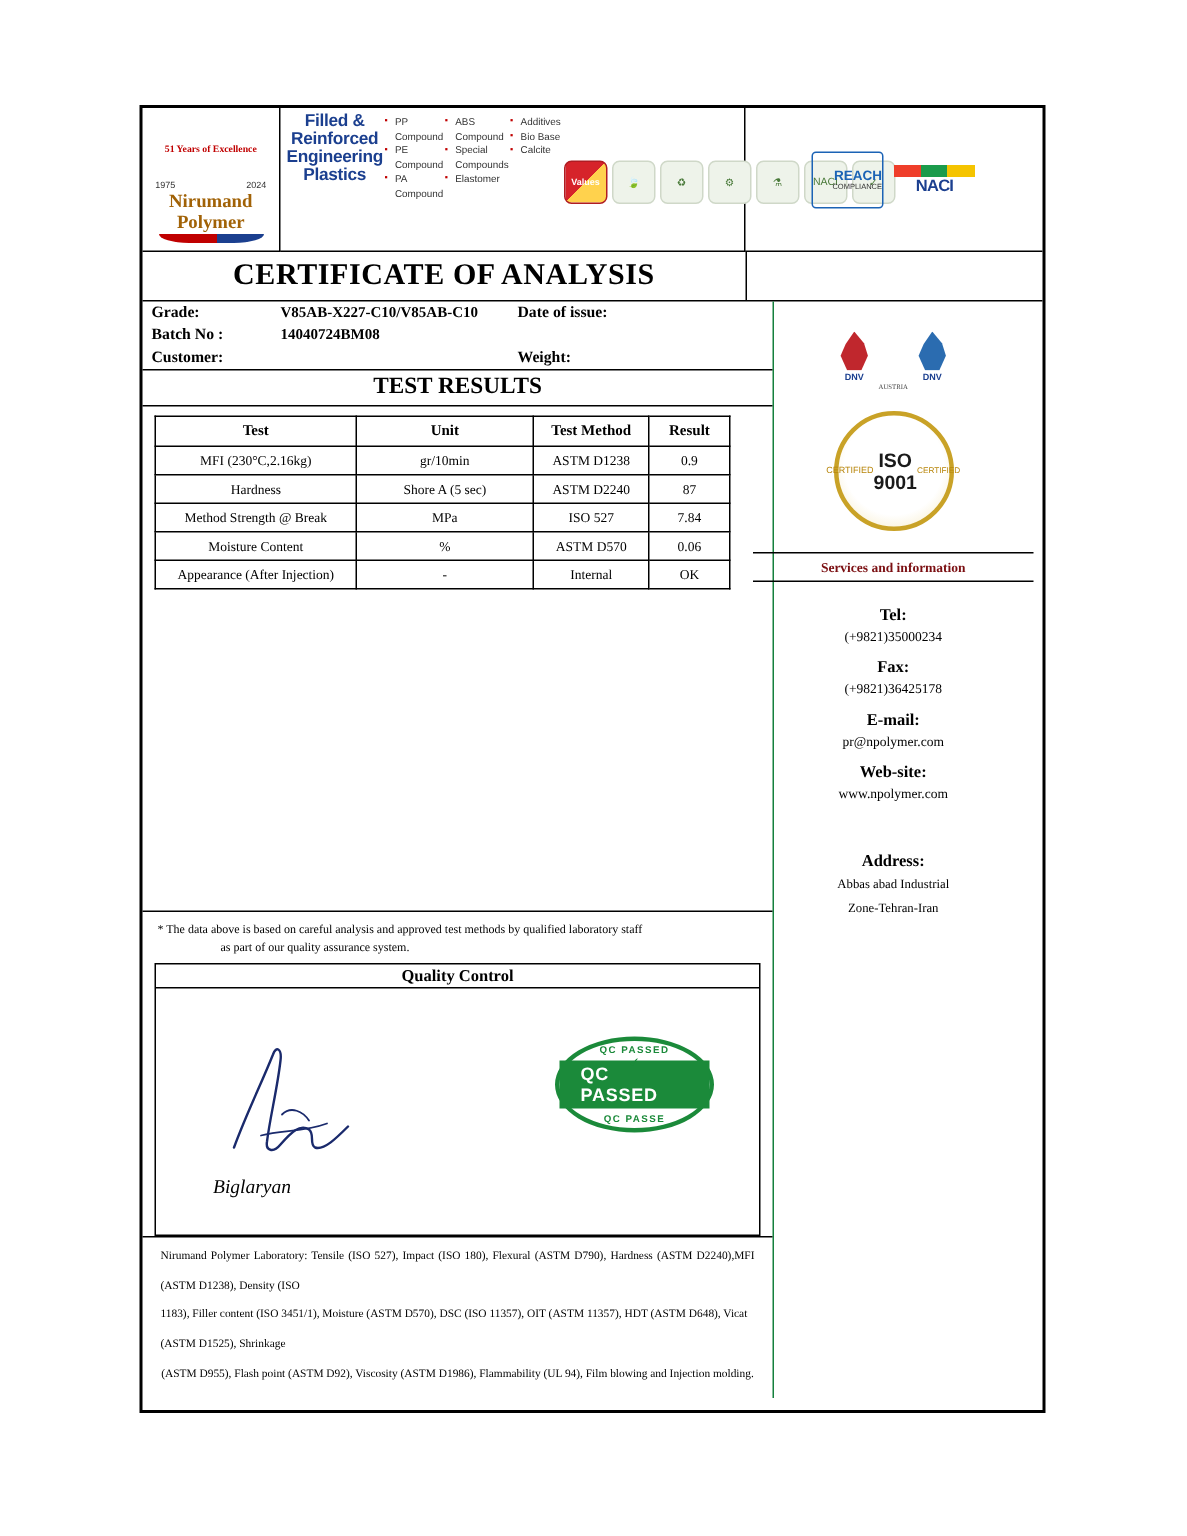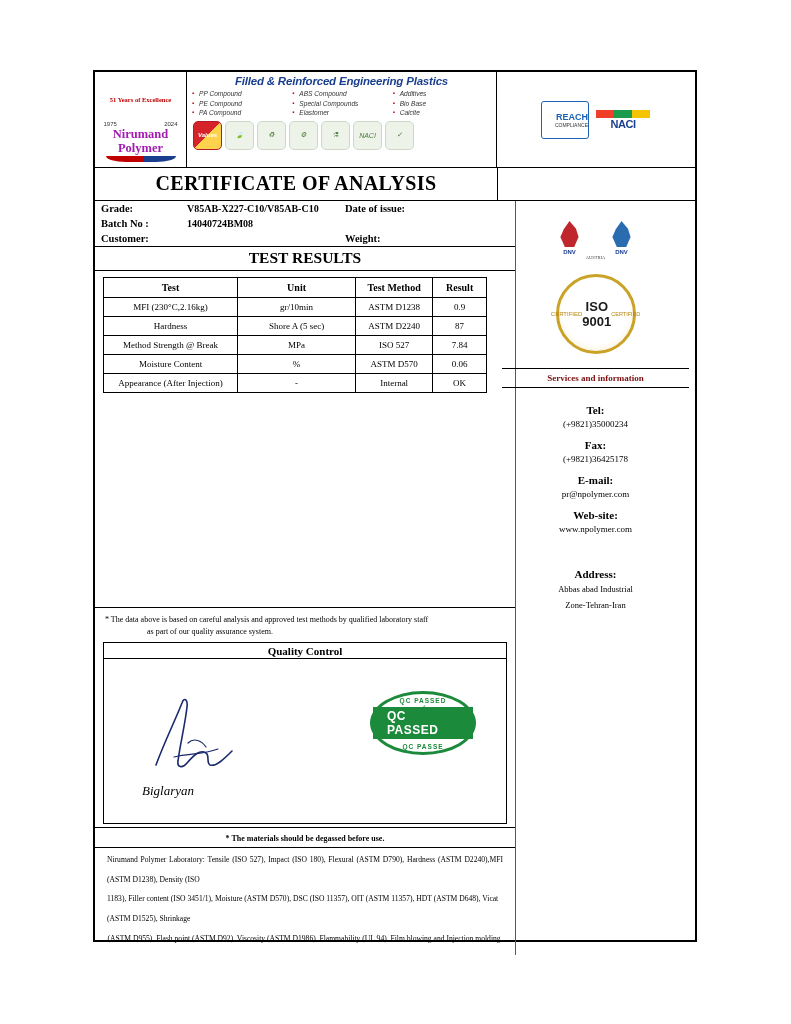--- a/index.html
+++ b/index.html
@@ -64,42 +64,41 @@
     justify-content: space-between;
     width: 74px;
     font-size: 6px;
     color: #333;
     font-family: "Liberation Sans", sans-serif;
   }
   .logo-name {
     font-family: "Liberation Serif", serif;
     font-weight: bold;
     font-size: 12.5px;
-    color: #a21caf;
+    color: #a16207;
     text-align: center;
     line-height: 1.05;
     margin-top: 1px;
   }
   .logo-swoosh {
     width: 70px;
     height: 6px;
     margin-top: 1px;
     background: linear-gradient(90deg,#c00000 0 55%, #1b3f8f 55% 100%);
     border-radius: 0 0 40px 40px / 0 0 12px 12px;
   }
 
   .banner-box {
     width: 310px;
     border-right: 1px solid #000;
     border-bottom: 1px solid #000;
     box-sizing: border-box;
     padding: 3px 4px 2px 4px;
     display: flex;
-    flex-direction: column;
-    font-style: italic;
+    flex-direction: row;
   }
   .banner-title {
     font-family: "Liberation Sans", sans-serif;
     font-weight: bold;
     font-size: 11.5px;
     color: #1b3f8f;
     text-align: center;
     letter-spacing: -0.2px;
   }
   .banner-cols {
@@ -578,21 +577,20 @@
         <div class="qc-stamp">
           <div class="stamp-ring">
             <div class="stamp-top">QC PASSED</div>
             <div class="stamp-check">✓</div>
             <div class="stamp-band">QC PASSED</div>
             <div class="stamp-bot">QC PASSE</div>
           </div>
         </div>
       </div>
 
-      <div class="degas">* The materials should be degassed before use.</div>
 
       <div class="footer-para">
         <span class="ln">Nirumand Polymer Laboratory: Tensile (ISO 527), Impact (ISO 180), Flexural (ASTM D790), Hardness (ASTM D2240),MFI (ASTM D1238), Density (ISO</span>
         <span class="ln c2">1183), Filler content (ISO 3451/1), Moisture (ASTM D570), DSC (ISO 11357), OIT (ASTM 11357), HDT (ASTM D648), Vicat (ASTM D1525), Shrinkage</span>
         <span class="ln c3">(ASTM D955), Flash point (ASTM D92), Viscosity (ASTM D1986), Flammability (UL 94), Film blowing and Injection molding.</span>
       </div>
     </div>
 
     <div class="right-side">
       <div class="side">

